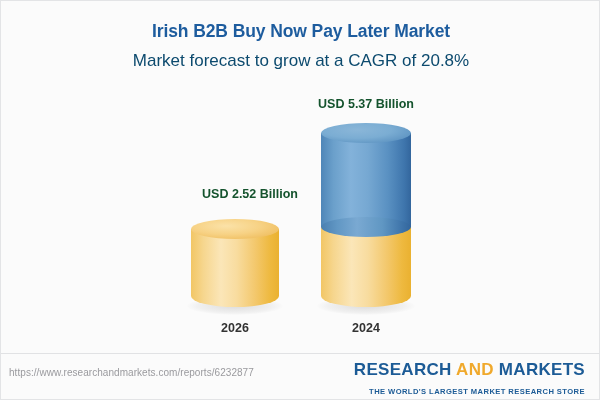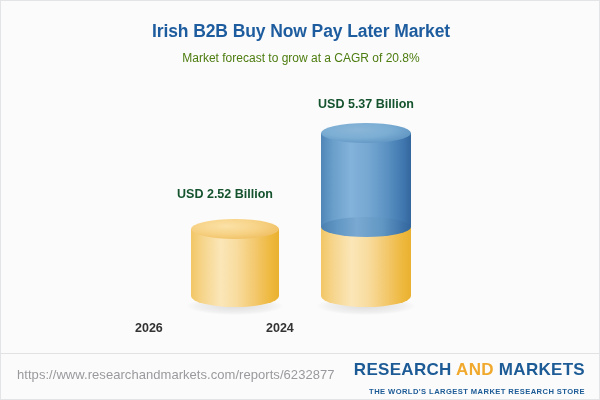--- a/index.html
+++ b/index.html
@@ -18,37 +18,37 @@
   
   .title{
     position:absolute;left:0;top:20px;width:600px;
     text-align:center;
     font-size:17.5px;font-weight:bold;color:#1d5c9e;
     letter-spacing:-0.1px;
   }
   .subtitle{
     position:absolute;left:0;top:50px;width:600px;
     text-align:center;
-    font-size:12px;color:#4d7c0f;font-weight:400;
+    font-size:17px;color:#0c4a6e;font-weight:400;
   }
 
   
   .plot{position:absolute;left:0;top:0;width:600px;height:352px;}
 
   .col{position:absolute;}
 
   
   .vlabel{
     position:absolute;width:200px;text-align:center;
     font-size:12.5px;font-weight:bold;color:#14532d;
     white-space:nowrap;
   }
   
   .clabel{
-    position:absolute;width:200px;
+    position:absolute;width:200px;text-align:center;
     font-size:12.5px;font-weight:bold;color:#333333;
   }
 
   
   .cyl{position:absolute;}
   .body{position:absolute;left:0;right:0;}
   .ellipse-top{
     position:absolute;left:0;right:0;border-radius:50%;
   }
   .shadow{
@@ -80,22 +80,22 @@
     background:linear-gradient(to right,
       #4a7fb0 0%, #6197c4 18%, #7aa9d2 40%, #6097c3 68%, #3e74aa 90%, #32659c 100%);
   }
 
   
   .divider{
     position:absolute;left:0;top:352px;width:600px;height:1px;
     background:#e1e2e4;
   }
   .url{
-    position:absolute;left:16px;top:366px;
-    font-size:13px;color:#9a9a9e;letter-spacing:0.05px;
+    position:absolute;left:8px;top:366px;
+    font-size:10px;color:#9a9a9e;letter-spacing:0.05px;
   }
   .logo{position:absolute;right:14px;top:359px;text-align:right;}
   .logo-main{
     font-size:17px;font-weight:bold;letter-spacing:0.3px;
     color:#1c5b96;line-height:19px;white-space:nowrap;
   }
   .logo-main .and{color:#f0a92c;}
   .logo-tag{
     font-size:7.6px;font-weight:bold;color:#1c5b96;
     letter-spacing:0.42px;line-height:11px;white-space:nowrap;
@@ -107,21 +107,21 @@
 
 <div class="canvas">
 
   <div class="title">Irish B2B Buy Now Pay Later Market</div>
   <div class="subtitle">Market forecast to grow at a CAGR of 20.8%</div>
 
   <div class="plot">
 
     <div class="col">
 
-      <div class="vlabel" style="left:124px;top:186px;">USD 2.52 Billion</div>
+      <div class="vlabel" style="left:149px;top:186px;">USD 2.52 Billion</div>
 
       <div class="shadow" style="left:186px;top:296px;width:96px;height:18px;"></div>
 
       <div class="cyl" style="left:190px;top:218px;width:88px;height:88px;">
         <div class="body y-body" style="top:10px;height:78px;border-radius:0 0 44px 44px / 0 0 11px 11px;"></div>
         <div class="ellipse-top y-top" style="top:0px;height:20px;"></div>
       </div>
 
       <div class="clabel" style="left:134px;top:320px;">2026</div>
     </div>

